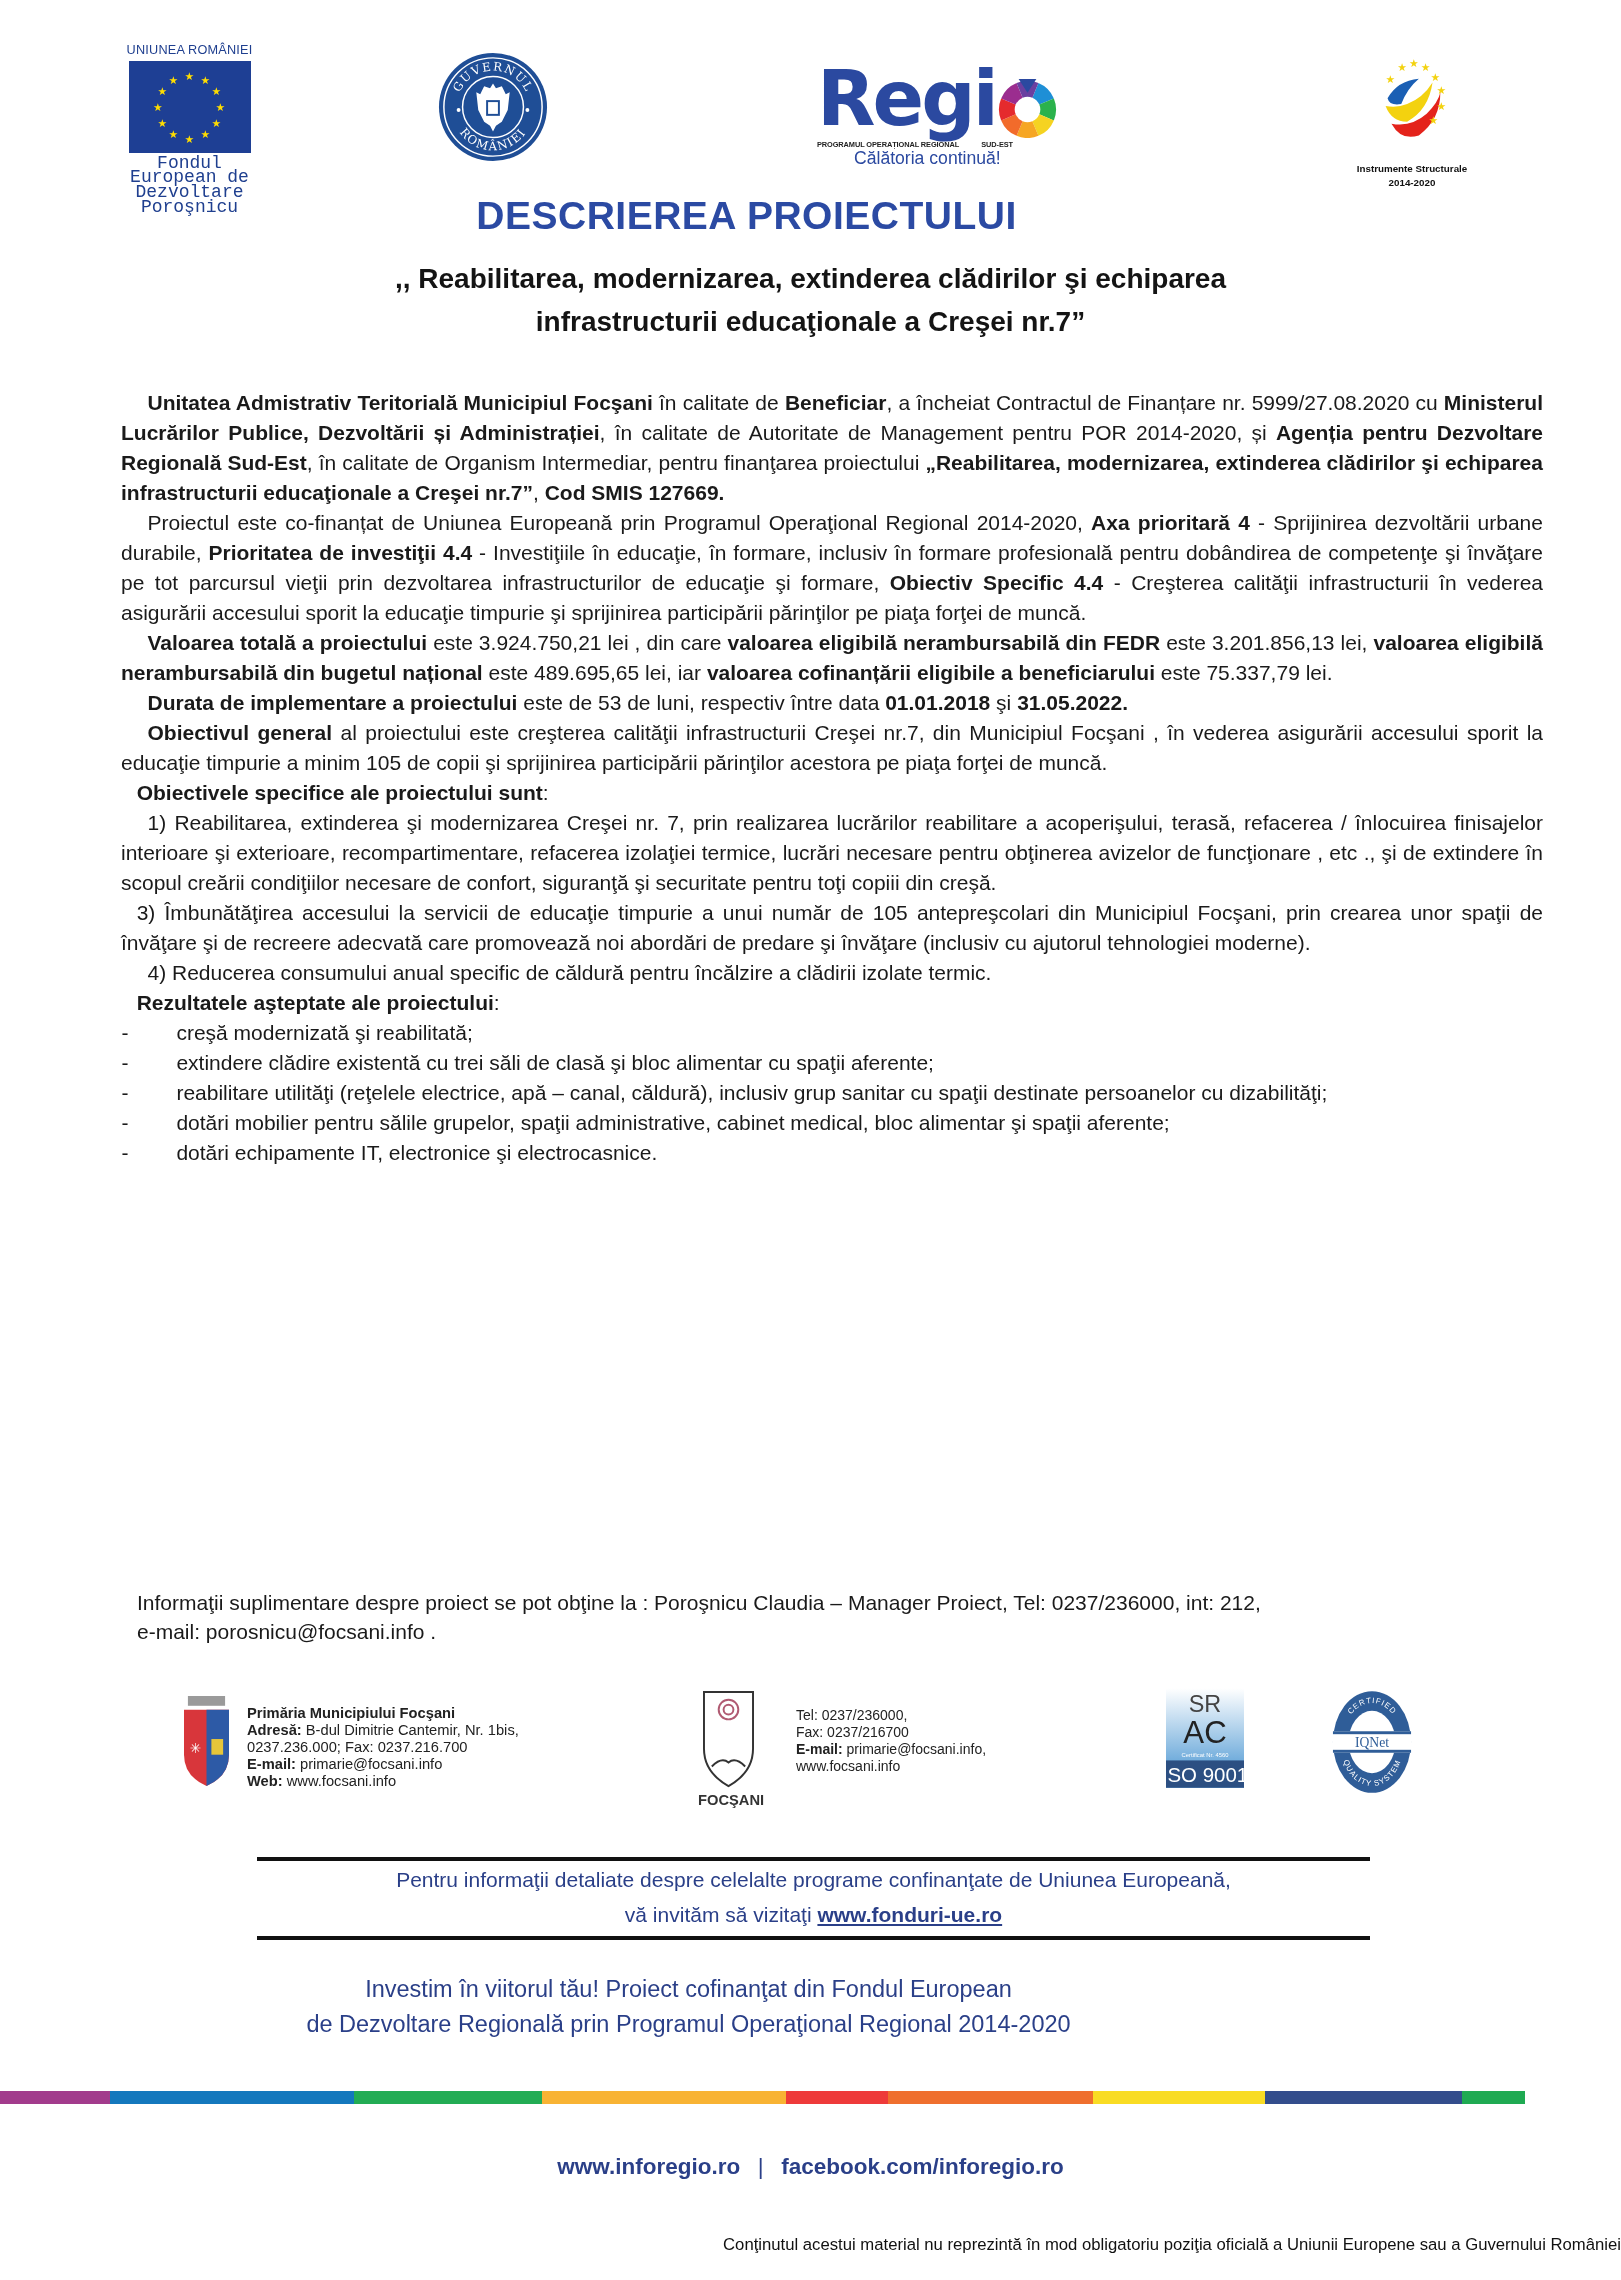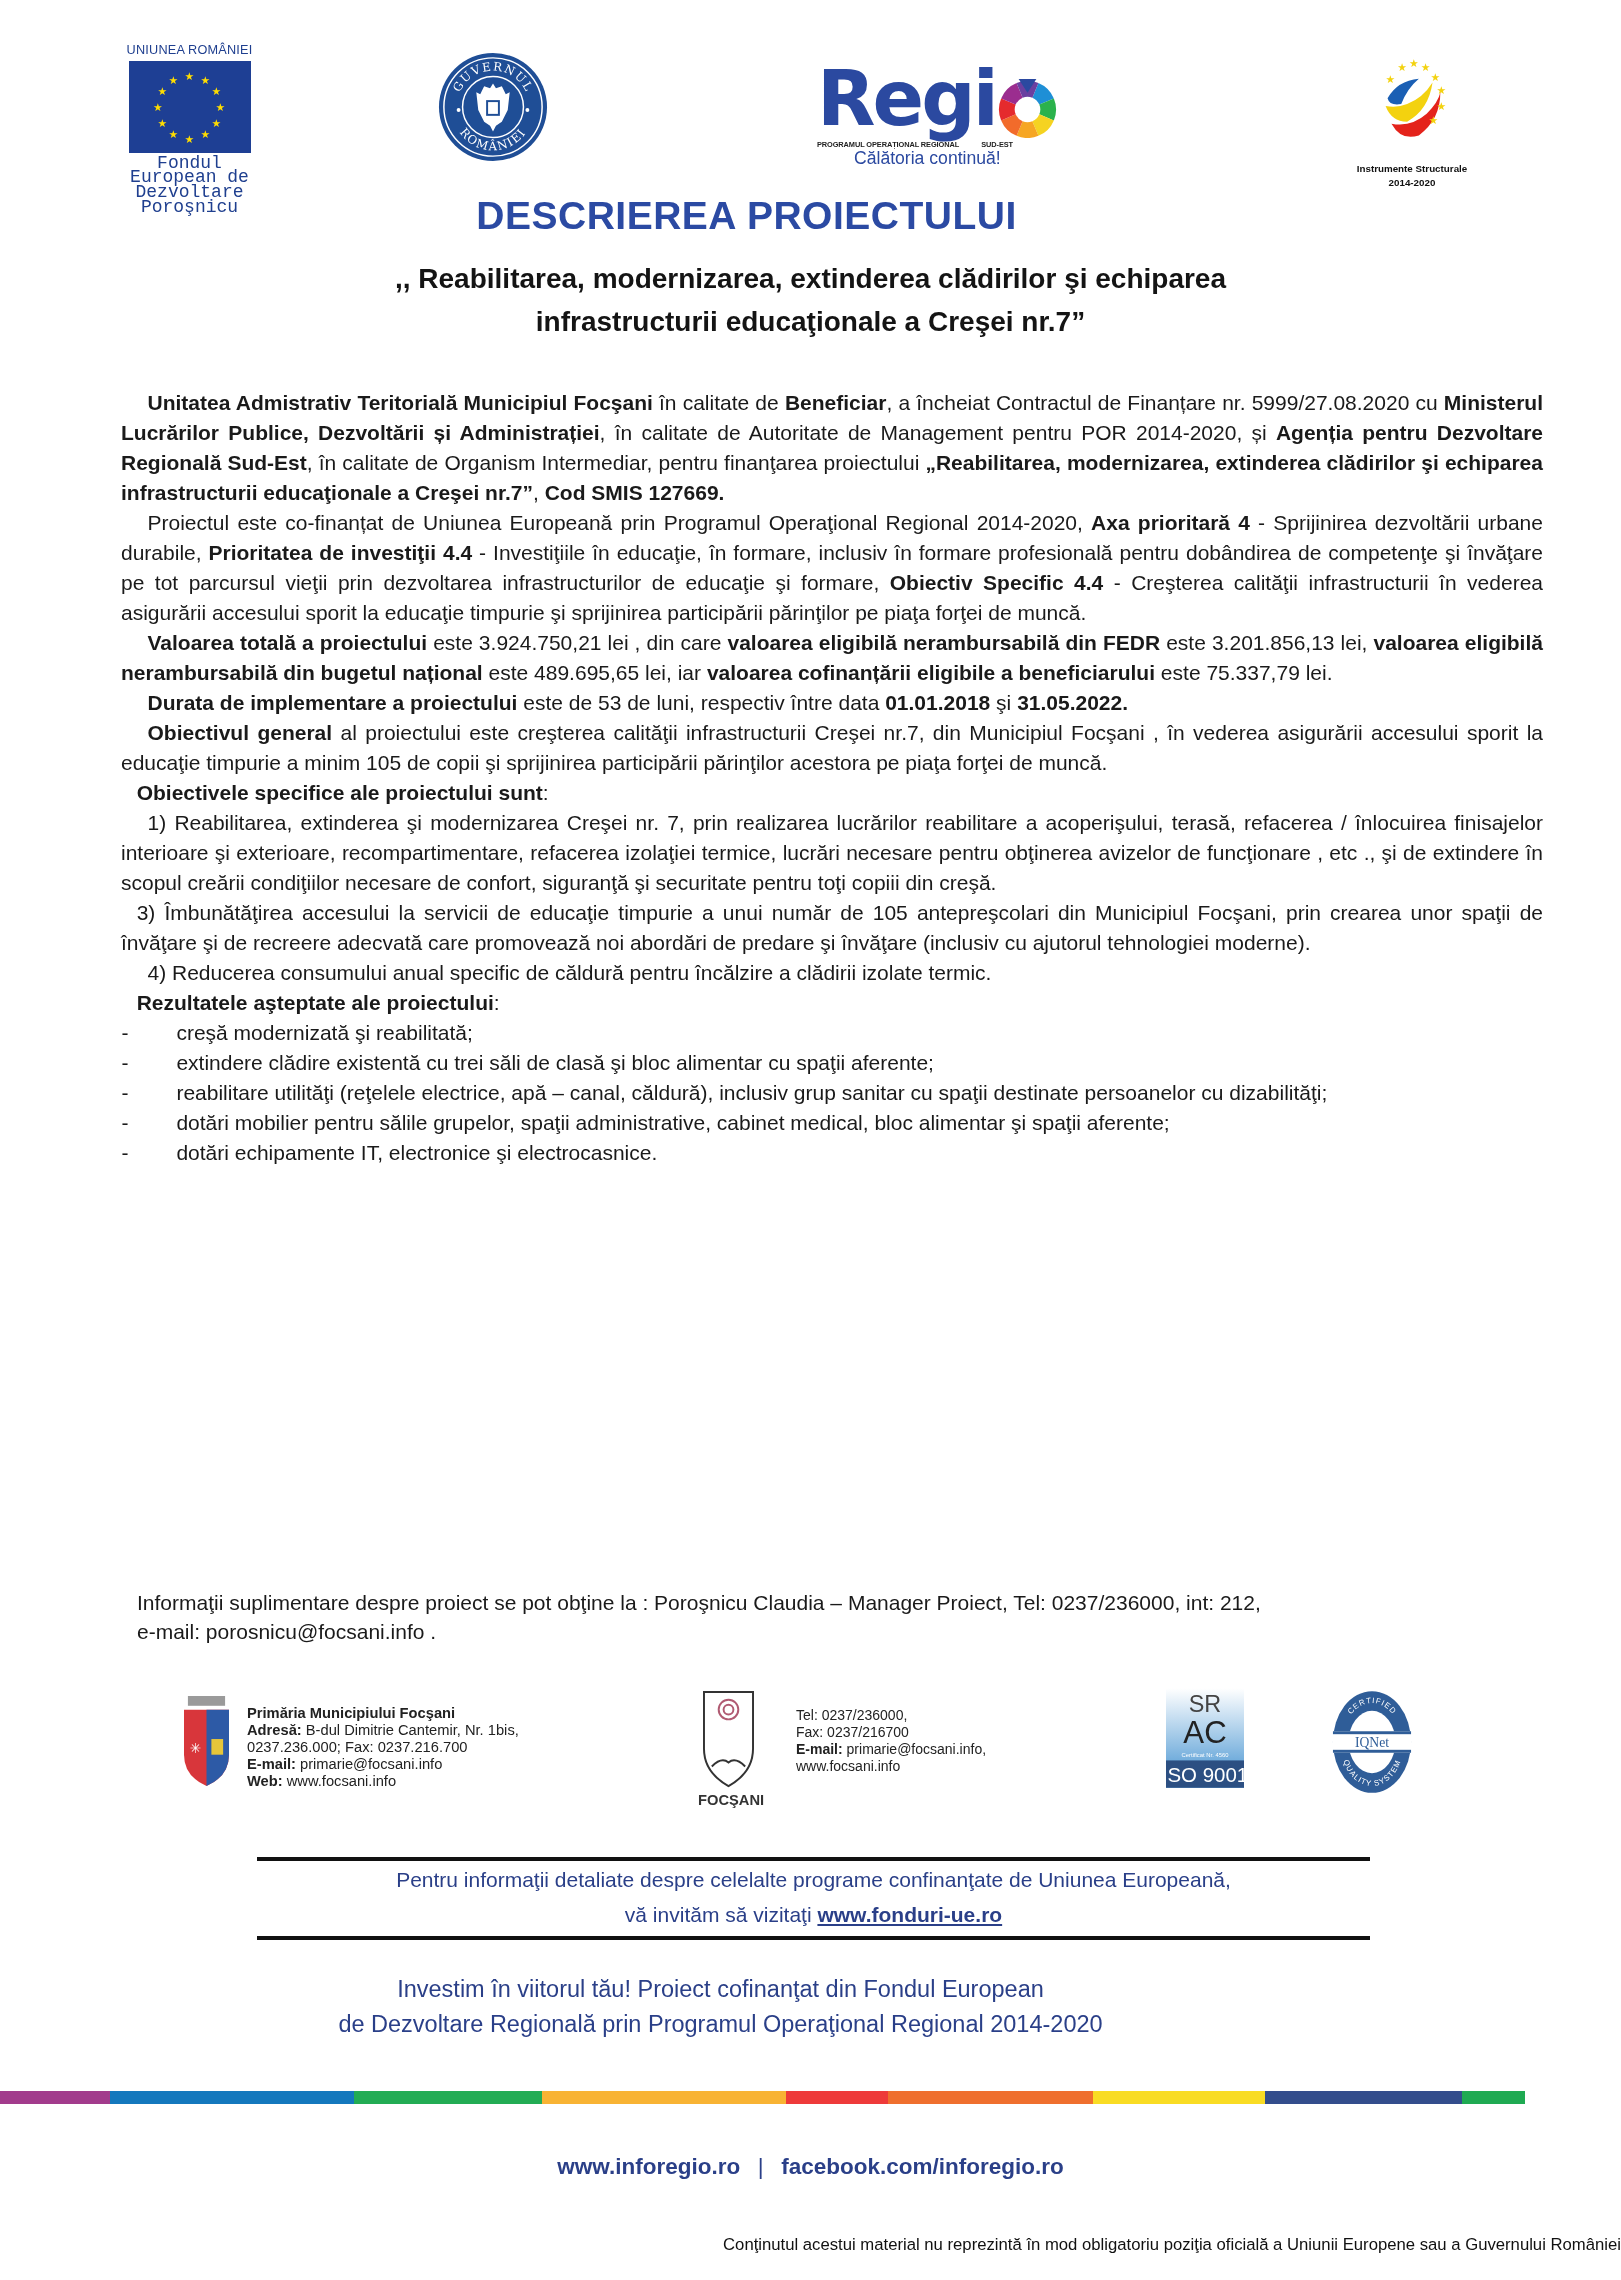--- a/index.html
+++ b/index.html
@@ -54,21 +54,21 @@
   .foc-info { position: absolute; left: 796px; top: 1707px; font-size: 14px; line-height: 17px; color: #222; }
   .srac { position: absolute; left: 1166px; top: 1688px; width: 78px; height: 100px; }
   .iqnet { position: absolute; left: 1331px; top: 1688px; width: 82px; height: 108px; }
 
   
   .rule { position: absolute; left: 257px; width: 1113px; height: 3.9px; background: #111; }
   .info-box { position: absolute; left: 257px; width: 1113px; top: 1862px; text-align: center;
               font-size: 21px; line-height: 35px; color: #2a3f88; }
   .info-box a { color: #2a3f88; font-weight: bold; text-decoration: underline; }
   .invest { position: absolute; left: 0; width: 1377px; top: 1972px; text-align: center;
-            font-size: 23.5px; line-height: 35px; color: #2a3f88; margin-left: 32px; }
+            font-size: 23.5px; line-height: 35px; color: #2a3f88; }
 
   
   .band { position: absolute; left: 0; top: 2091px; width: 1572px; height: 12.7px; display: flex; }
   .band div { height: 100%; }
 
   .links { position: absolute; left: 0; width: 1621px; top: 2154px; text-align: center;
            font-size: 22.5px; font-weight: bold; color: #2a3f88; }
   .links .sep { font-weight: normal; margin: 0 17.6px; color: #2a3f88; }
   .disclaimer { position: absolute; left: 0; width: 1621px; top: 2235px; text-align: right;
                 font-size: 16.7px; color: #111; }

